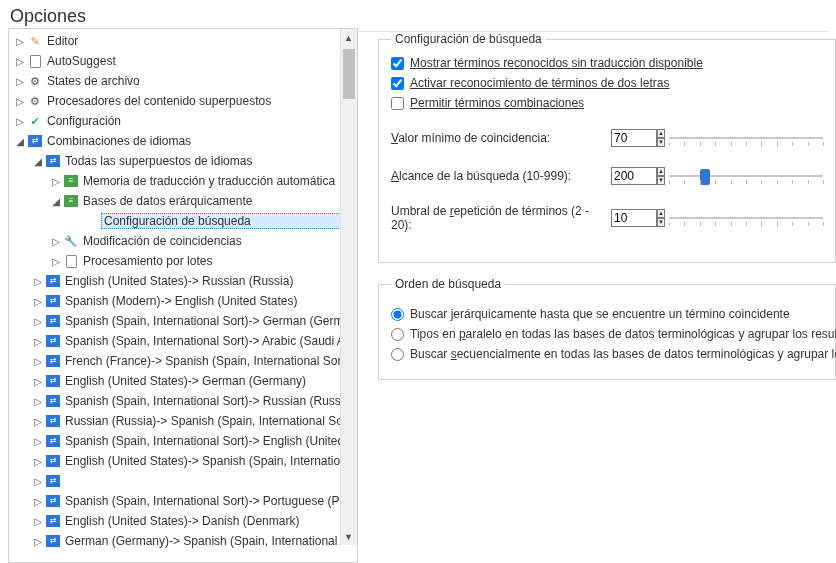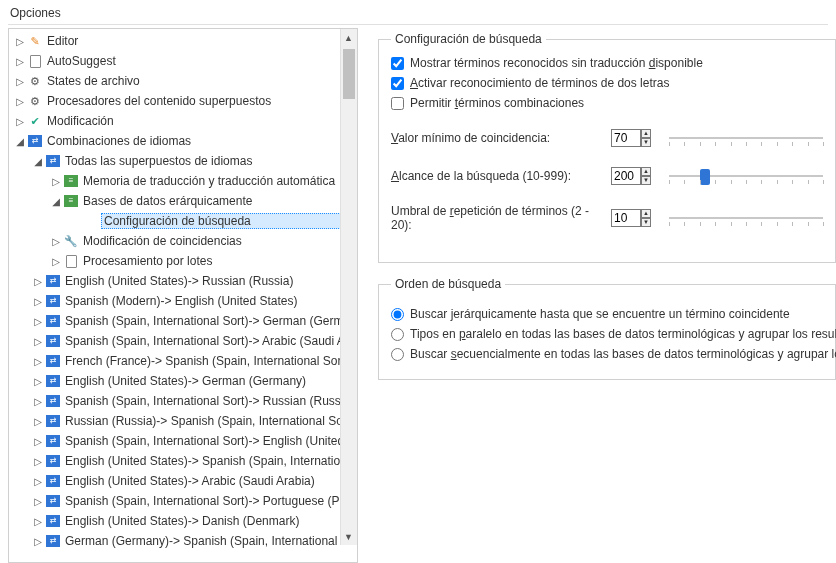--- a/index.html
+++ b/index.html
@@ -1,17 +1,17 @@
 <!DOCTYPE html>
 <html><head>
 <meta charset="utf-8">
 <style>
 * { box-sizing: border-box; margin: 0; padding: 0; }
 body { font-family: "Segoe UI", Tahoma, sans-serif; font-size: 12px; color: #333; background: #fff; width: 836px; height: 563px; overflow: hidden; }
-.window-title { padding: 6px 10px 4px; font-size: 12px; }
+.window-title { padding: 6px 10px 4px; font-size: 18px; }
 .header-rule { border-bottom: 1px solid #e0e0e0; margin: 0 8px; }
 .content { display: flex; position: absolute; top: 28px; bottom: 0; left: 8px; right: 0; }
 .tree-panel { width: 350px; border: 1px solid #d0d0d0; position: relative; overflow: hidden; background: #fff; }
 .tree-scroll { overflow: hidden; width: 100%; height: 100%; }
 .tree { padding: 2px 0; }
 .tree-item { display: flex; align-items: center; height: 20px; padding-right: 4px; white-space: nowrap; }
 .chev { width: 14px; display: inline-flex; align-items: center; justify-content: center; color: #5a5a5a; font-size: 10px; cursor: pointer; }
 .chev.empty { visibility: hidden; }
 .icon { width: 16px; height: 16px; display: inline-flex; align-items: center; justify-content: center; margin-right: 4px; font-size: 11px; }
 .icon-editor { color: #e78b2f; }
@@ -29,26 +29,26 @@
 .indent-3 { padding-left: 58px; }
 .scrollbar-v { position: absolute; right: 0; top: 0; bottom: 17px; width: 17px; background: #f0f0f0; border-left: 1px solid #e0e0e0; }
 .sb-btn { width: 15px; height: 17px; background: #f0f0f0; display: flex; align-items: center; justify-content: center; font-size: 9px; color: #555; cursor: pointer; }
 .sb-btn.up { position: absolute; top: 0; }
 .sb-btn.down { position: absolute; bottom: 0; }
 .sb-thumb { position: absolute; left: 2px; width: 12px; background: #c0c0c0; top: 20px; height: 50px; }
 
 .settings-panel { flex: 1; padding: 4px 0 4px 20px; position: relative; overflow: hidden; }
 fieldset { border: 1px solid #d0d0d0; margin-bottom: 14px; padding: 10px 12px 12px; min-width: 0; }
 legend { padding: 0 4px; color: #333; font-size: 12px; }
-.checkbox-row { display: flex; align-items: center; margin-bottom: 6px; gap: 6px; }
+.checkbox-row { display: flex; align-items: center; margin-bottom: 6px; gap: 6px; text-decoration: underline; }
 .checkbox { width: 13px; height: 13px; }
 .field-row { display: flex; align-items: center; margin: 18px 0; gap: 10px; }
 .field-label { width: 210px; }
 .spinner { width: 40px; display: flex; }
-.spinner input { width: 30px; height: 18px; border: 1px solid #7a7a7a; font-size: 12px; padding: 0 2px; }
+.spinner input { width: 46px; height: 18px; border: 1px solid #7a7a7a; font-size: 12px; padding: 0 2px; }
 .spin-btns { width: 14px; display: flex; flex-direction: column; }
 .spin-btn { height: 9px; border: 1px solid #7a7a7a; background: #f0f0f0; font-size: 6px; text-align: center; line-height: 7px; cursor: pointer; }
 .slider { flex: 1; position: relative; height: 20px; margin-left: 8px; }
 .slider-track { position: absolute; top: 9px; left: 0; right: 0; height: 2px; background: #c8c8c8; }
 .slider-thumb { position: absolute; top: 3px; width: 10px; height: 16px; background: #2e75d6; border-radius: 2px; }
 .ticks { position: absolute; top: 14px; left: 0; right: 0; height: 5px; }
 .tick { position: absolute; width: 1px; height: 4px; background: #bbb; }
 .radio-row { display: flex; align-items: center; margin: 6px 0; gap: 6px; white-space: nowrap; }
 input[type="radio"] { width: 13px; height: 13px; }
 .underline { text-decoration: underline; }
@@ -81,21 +81,21 @@
             <span class="label">States de archivo</span>
           </div>
           <div class="tree-item indent-0">
             <span class="chev">▷</span>
             <span class="icon icon-gear">⚙</span>
             <span class="label">Procesadores del contenido superpuestos</span>
           </div>
           <div class="tree-item indent-0">
             <span class="chev">▷</span>
             <span class="icon icon-check">✔</span>
-            <span class="label">Modificación</span>
+            <span class="label">Configuración</span>
           </div>
           <div class="tree-item indent-0">
             <span class="chev">◢</span>
             <span class="icon">
               <span class="icon-blue">⇄</span>
             </span>
             <span class="label">Combinaciones de idiomas</span>
           </div>
           <div class="tree-item indent-1">
             <span class="chev">◢</span>
@@ -203,21 +203,20 @@
             <span class="icon">
               <span class="icon-blue">⇄</span>
             </span>
             <span class="label">English (United States)-&gt; Spanish (Spain, International Sort)</span>
           </div>
           <div class="tree-item indent-1">
             <span class="chev">▷</span>
             <span class="icon">
               <span class="icon-blue">⇄</span>
             </span>
-            <span class="label">English (United States)-&gt; Arabic (Saudi Arabia)</span>
           </div>
           <div class="tree-item indent-1">
             <span class="chev">▷</span>
             <span class="icon">
               <span class="icon-blue">⇄</span>
             </span>
             <span class="label">Spanish (Spain, International Sort)-&gt; Portuguese (Portugal)</span>
           </div>
           <div class="tree-item indent-1">
             <span class="chev">▷</span>

